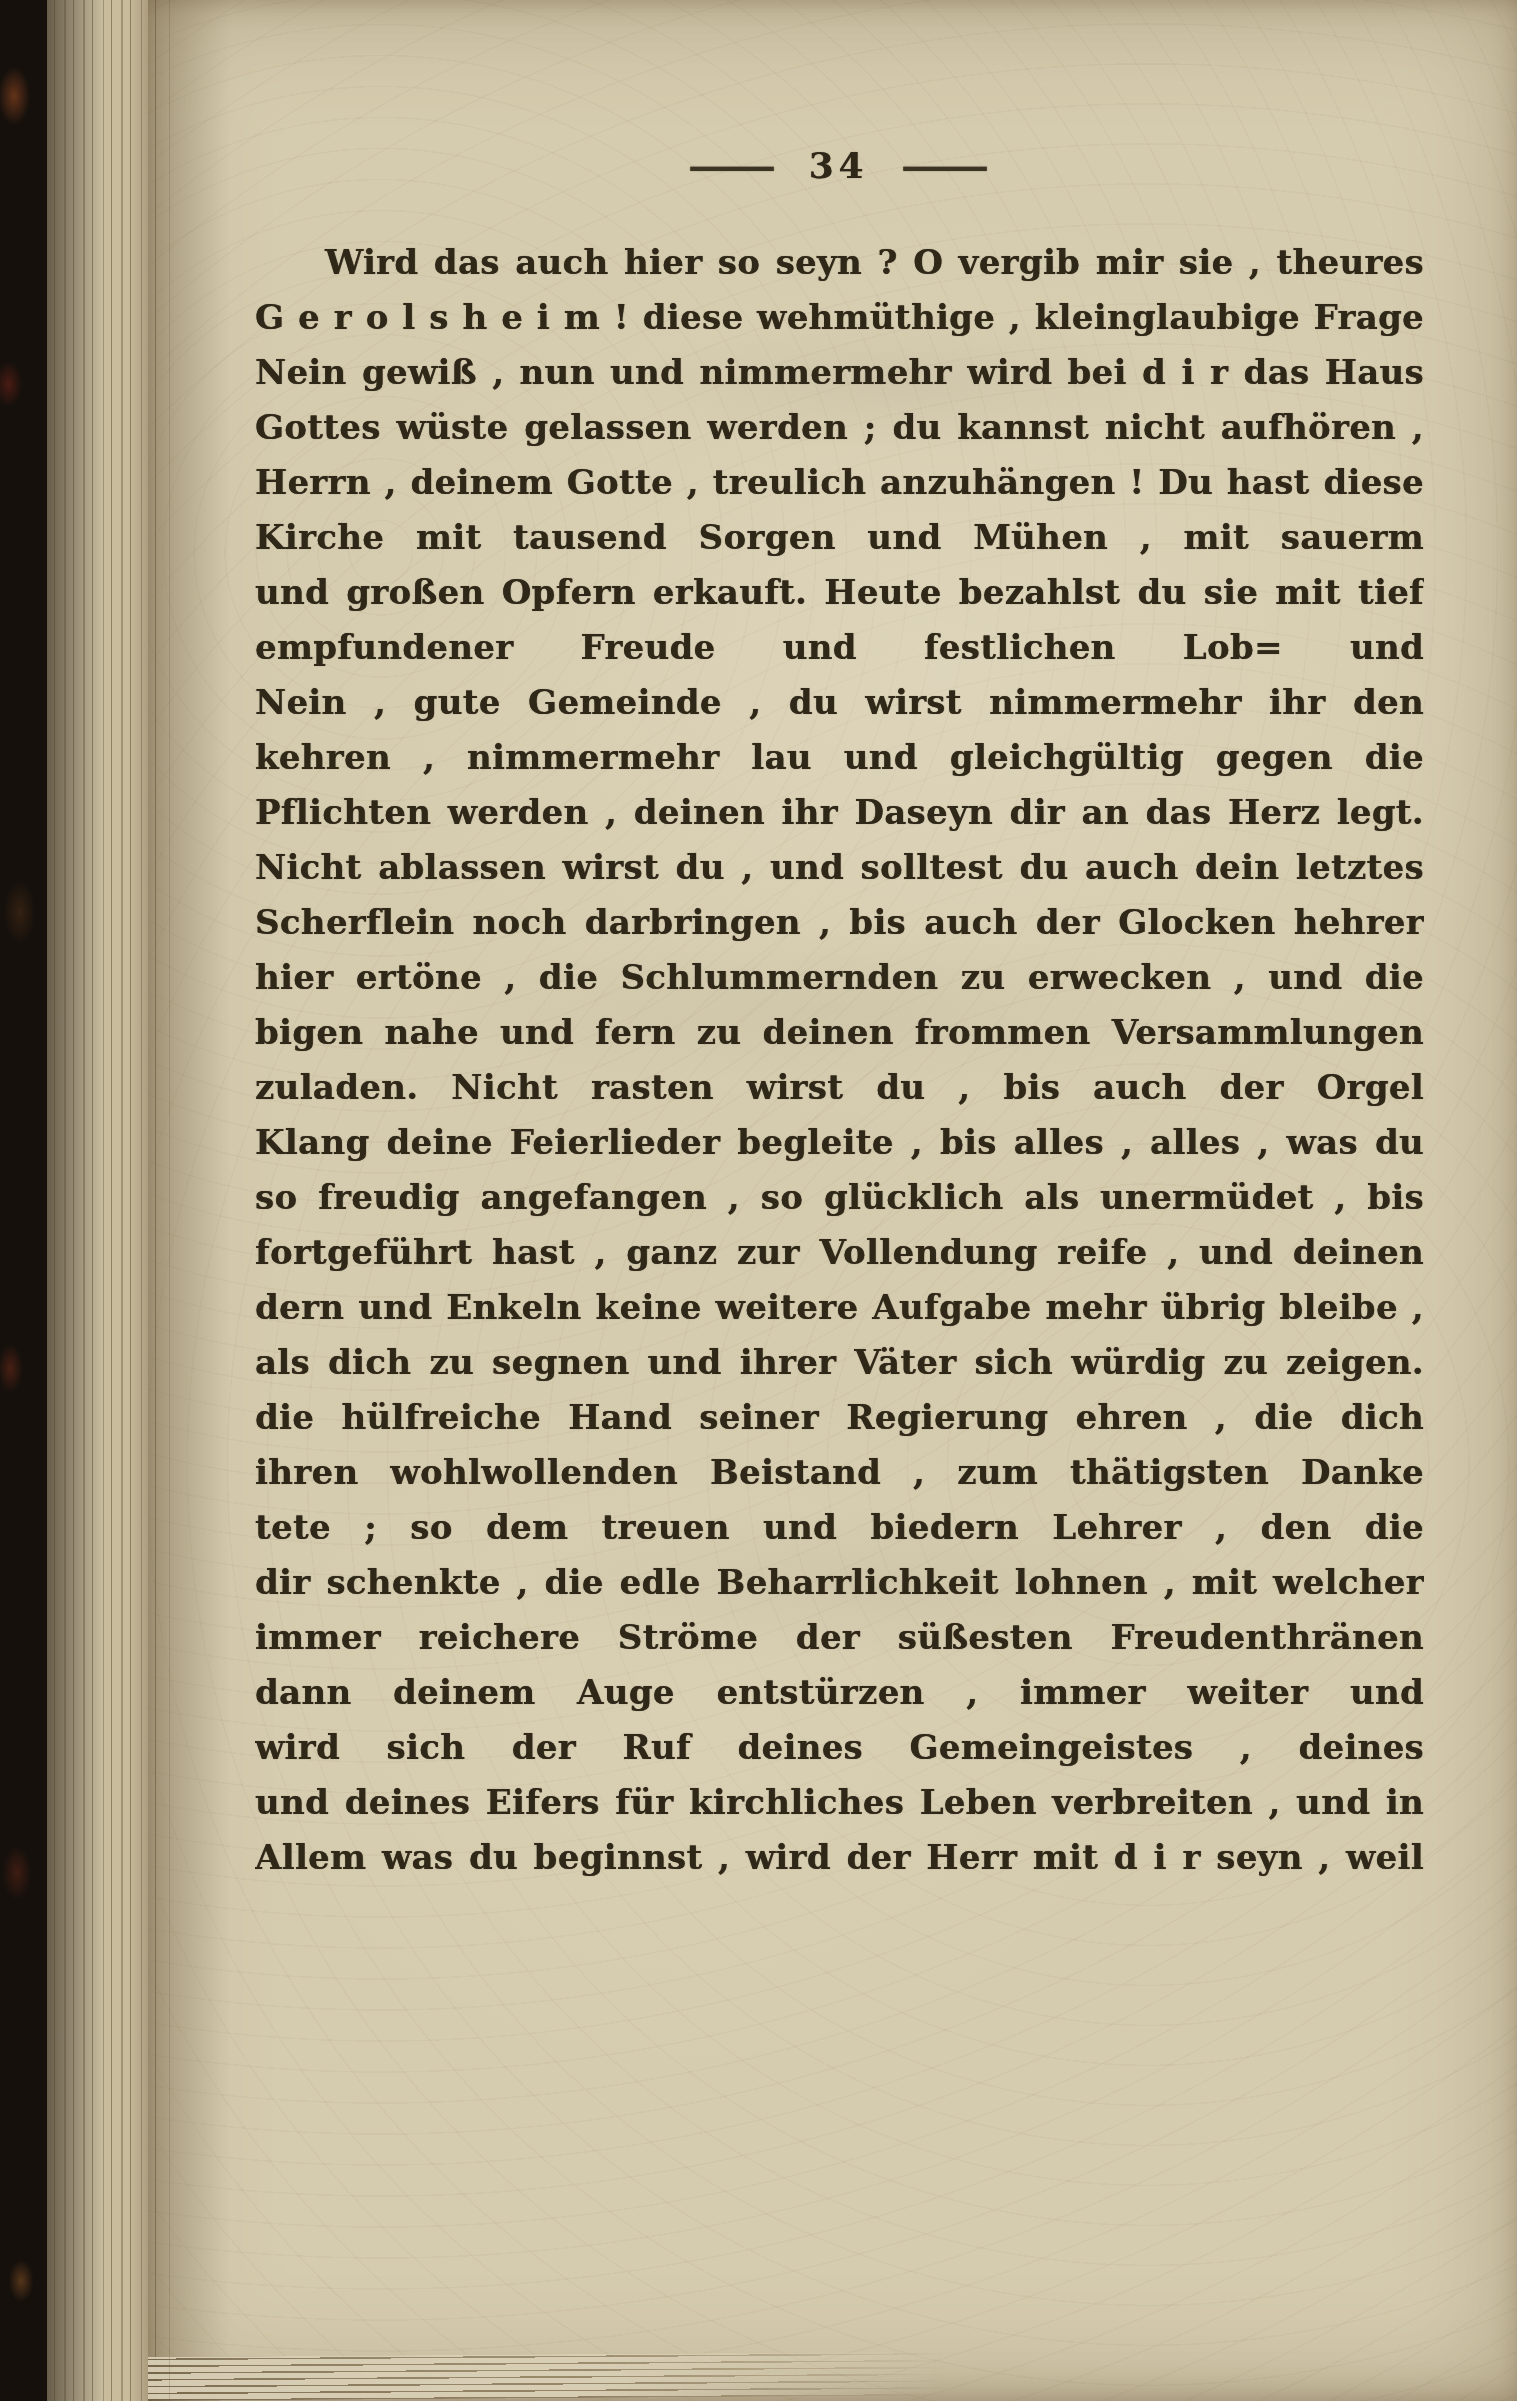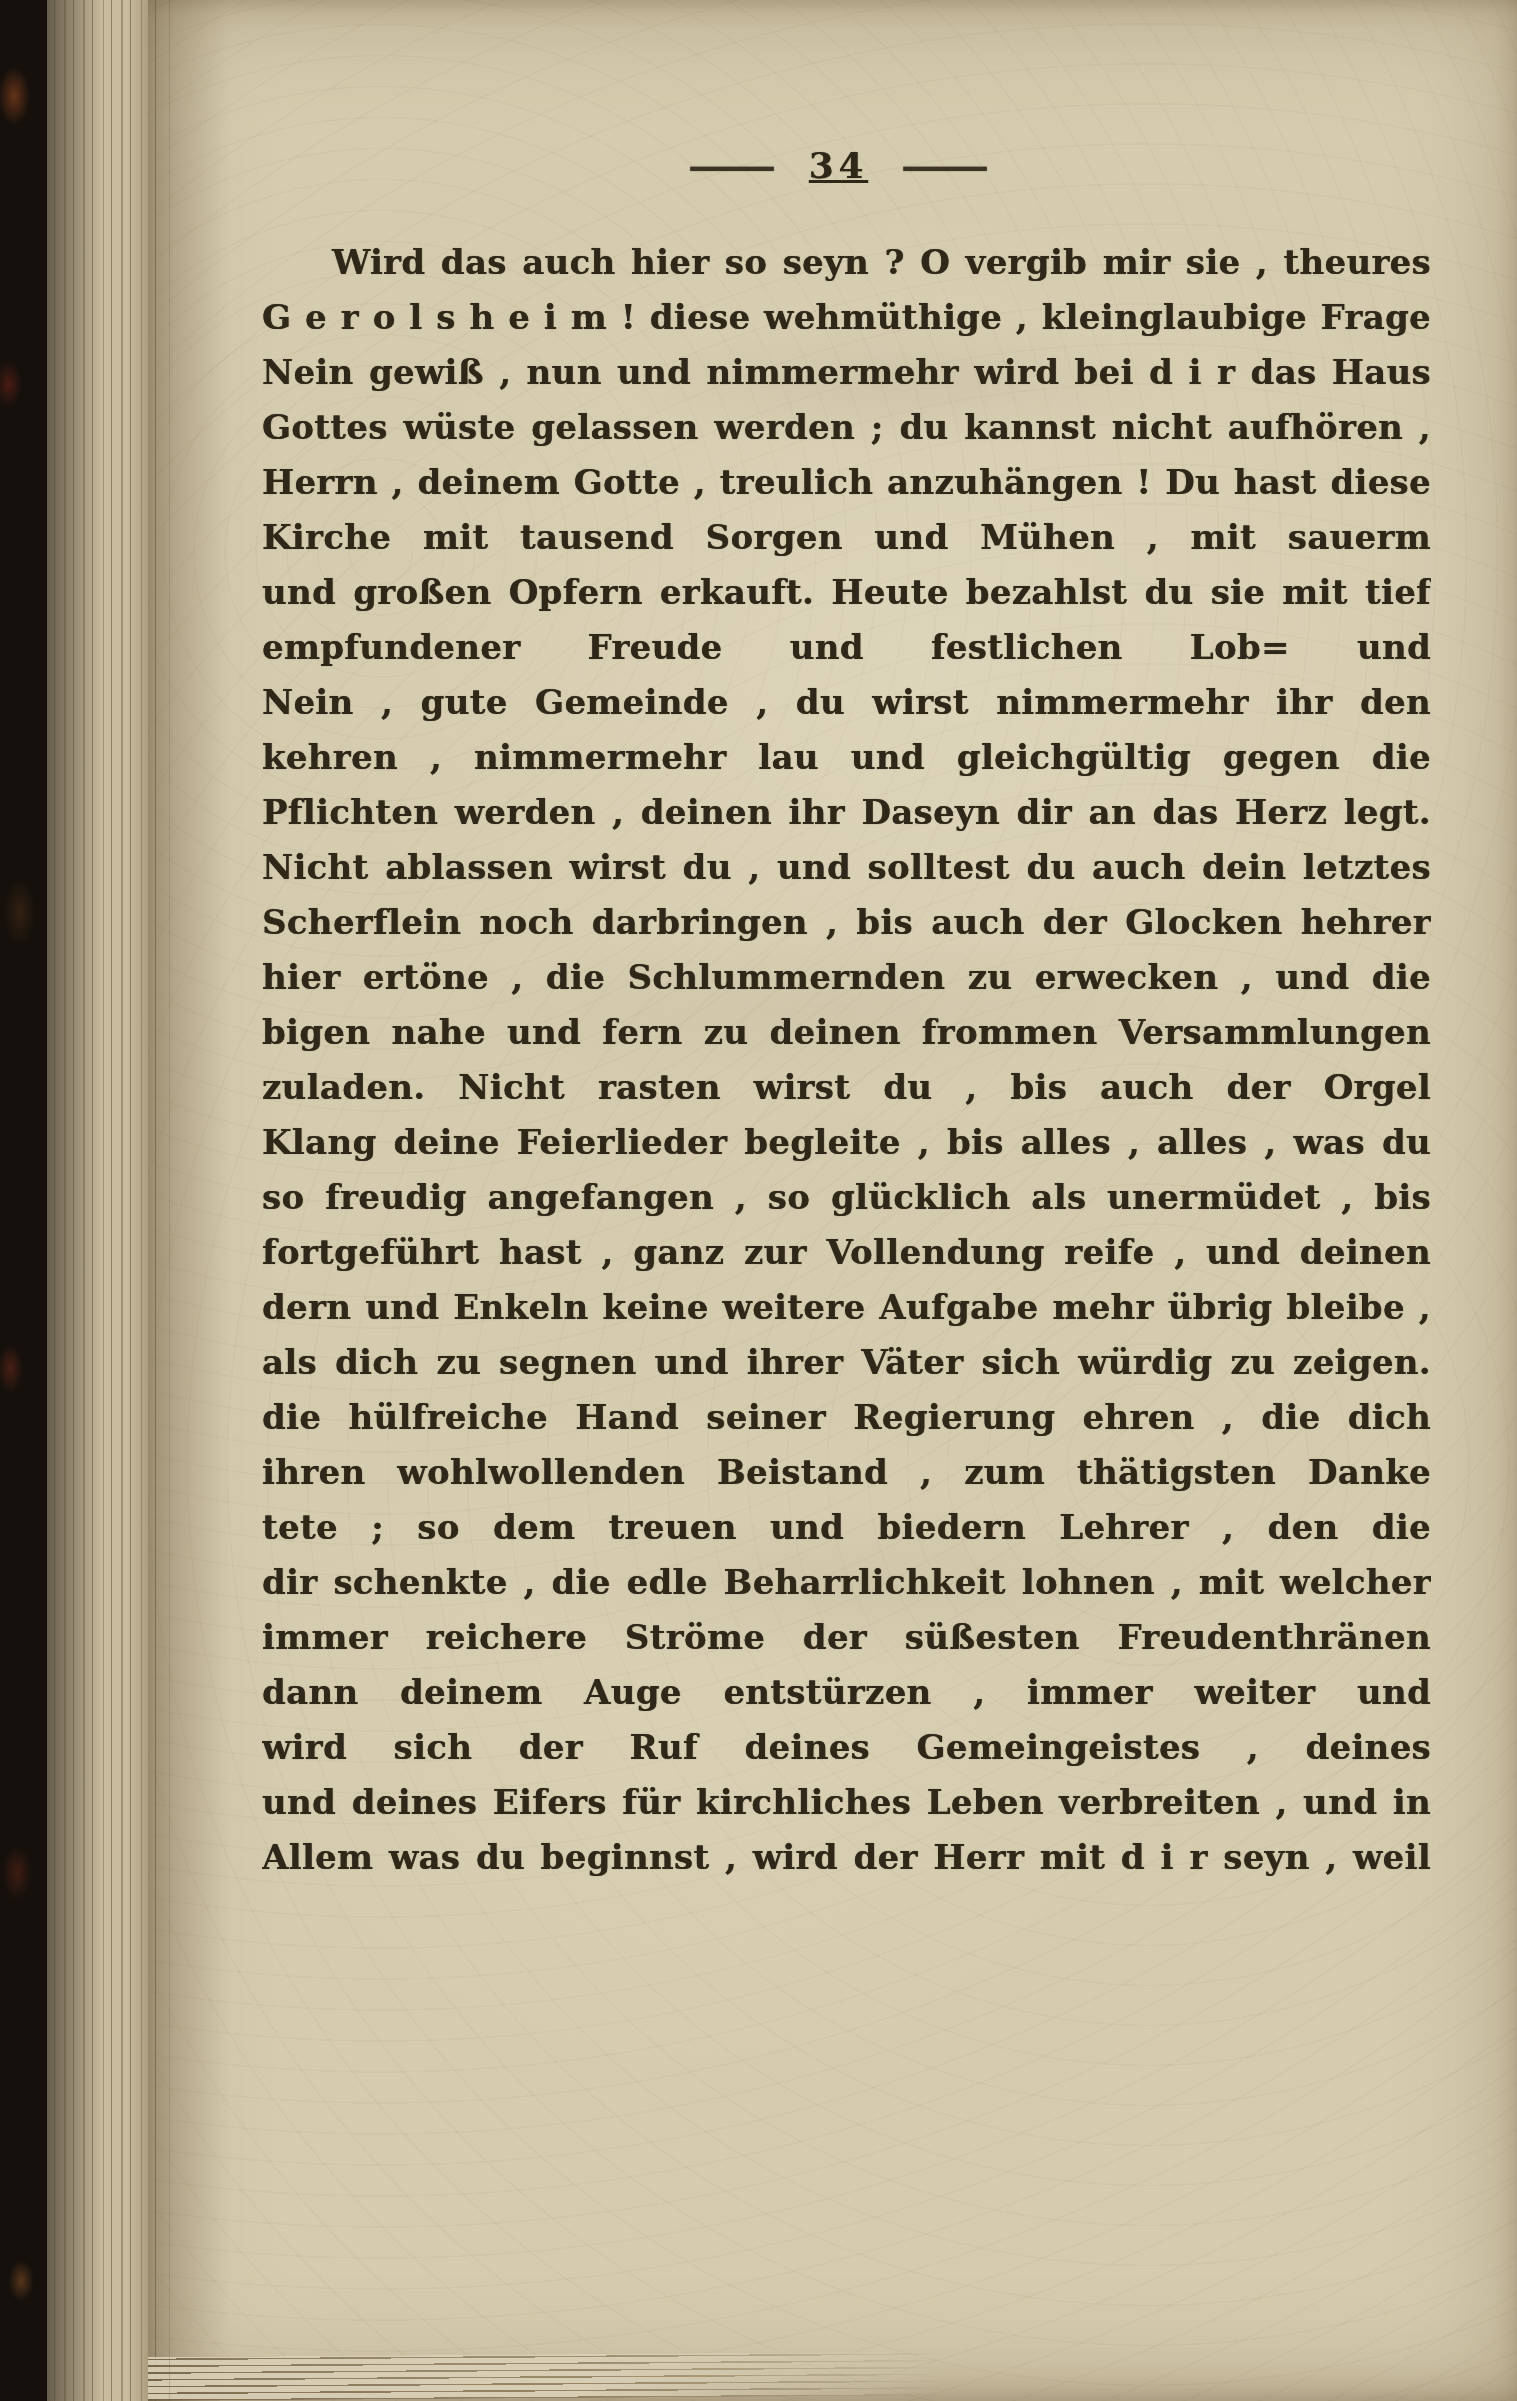--- a/index.html
+++ b/index.html
@@ -64,24 +64,24 @@
     -webkit-mask-image:linear-gradient(to right,#000 55%,transparent 100%);
             mask-image:linear-gradient(to right,#000 55%,transparent 100%);
     transform:rotate(-.4deg);transform-origin:left bottom;}
 
   
   .header{position:absolute;left:106px;top:138px;width:1169px;height:53px;
     display:flex;justify-content:center;align-items:center;gap:59px;
     color:var(--ink);font-weight:bold;font-size:36px;}
   .rule{display:inline-block;transform:scaleX(2.6);opacity:.92;
     text-shadow:0 0 0.8px rgba(47,39,24,.7);}
-  .pnum{letter-spacing:4.6px;text-shadow:0 0 0.8px rgba(47,39,24,.7);text-decoration:underline;}
+  .pnum{letter-spacing:4.6px;text-shadow:0 0 0.8px rgba(47,39,24,.7);}
 
   
-  .text{position:absolute;left:114px;top:235px;width:1169px;
+  .text{position:absolute;left:107px;top:235px;width:1169px;
     color:var(--ink);font-size:34px;font-weight:bold;line-height:55px;
     letter-spacing:0.3px;}
   .text-line{height:55px;overflow:hidden;white-space:normal;
     text-align:justify;text-align-last:justify;
     text-shadow:0 0 0.8px rgba(47,39,24,.72), 0.4px 0.4px 0 rgba(47,39,24,.28);}
   .text-line.first-line{text-indent:70px;}
   .text-line.last-line{text-align-last:left;}
 </style>
 </head>
 <body>

